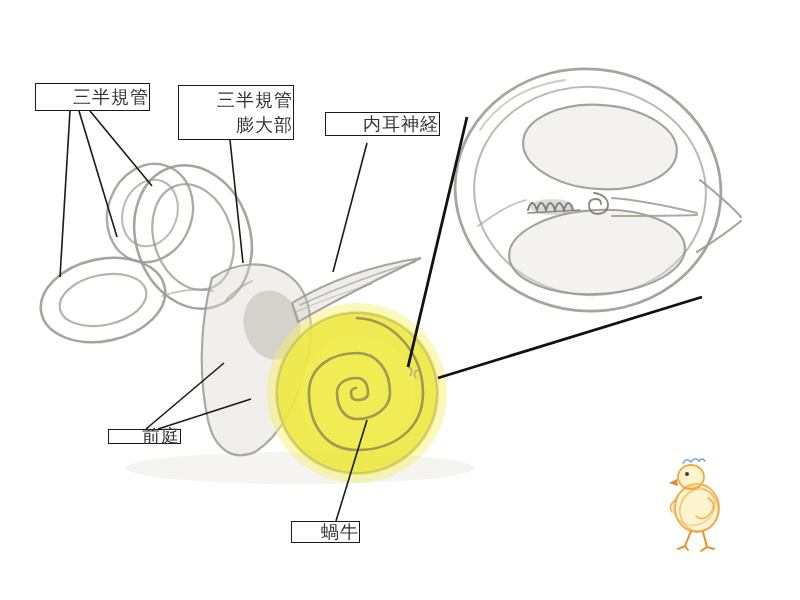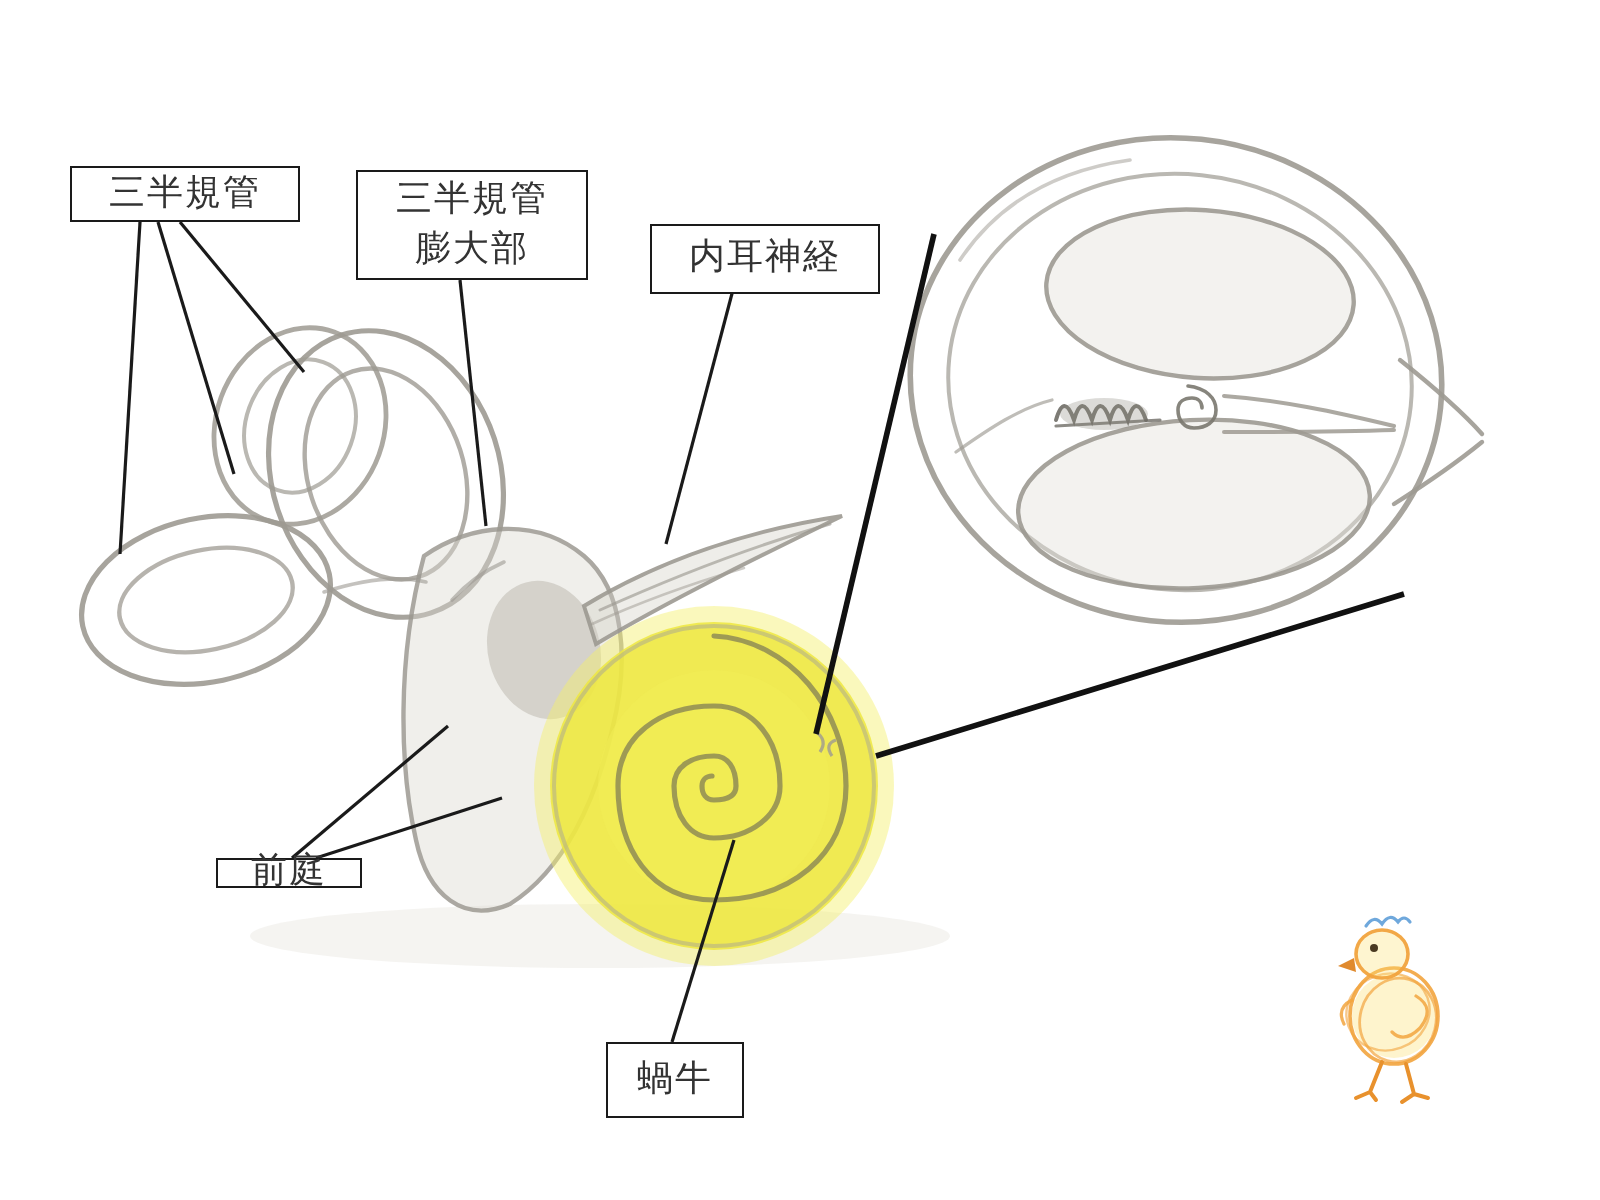--- a/index.html
+++ b/index.html
@@ -17,32 +17,32 @@
     width: 800px; height: 600px;
   }
   .label-box {
     position: absolute;
     box-sizing: border-box;
     border: 1.5px solid #1a1a1a;
     background: #ffffff;
     color: #333333;
     display: flex;
     flex-direction: column;
-    align-items: center;
+    align-items: flex-end;
     justify-content: center;
     font-size: 18px;
     letter-spacing: 1px;
     line-height: 1.35;
     text-align: center;
   }
   #label-scc      { left: 35px;  top: 83px;  width: 115px; height: 28px; }
   #label-ampulla  { left: 178px; top: 85px;  width: 116px; height: 55px; }
-  #label-nerve    { left: 325px; top: 112px; width: 115px; height: 35px; }
+  #label-nerve    { left: 325px; top: 112px; width: 115px; height: 24px; }
   #label-vestibule{ left: 108px; top: 429px; width: 73px;  height: 15px; }
-  #label-cochlea  { left: 303px; top: 521px; width: 69px;  height: 38px; }
+  #label-cochlea  { left: 291px; top: 521px; width: 69px;  height: 22px; }
 </style>
 </head>
 <body>
 
 <div id="stage">
 
   <svg id="sketch-svg" viewBox="0 0 800 600">
 
     <ellipse cx="300" cy="468" rx="175" ry="16" fill="#ecebe5" opacity="0.55"></ellipse>
 

